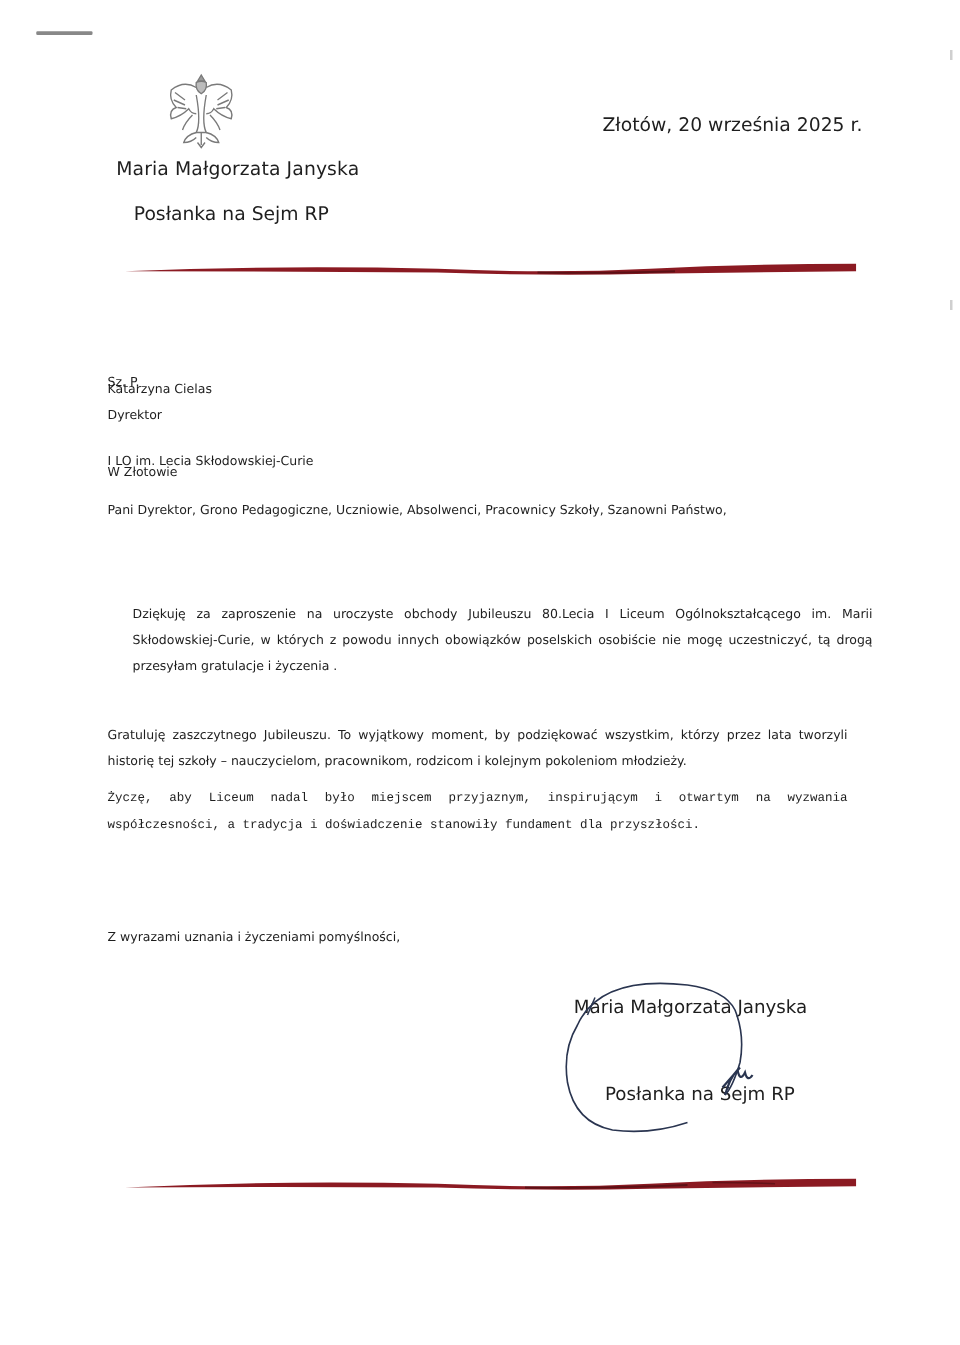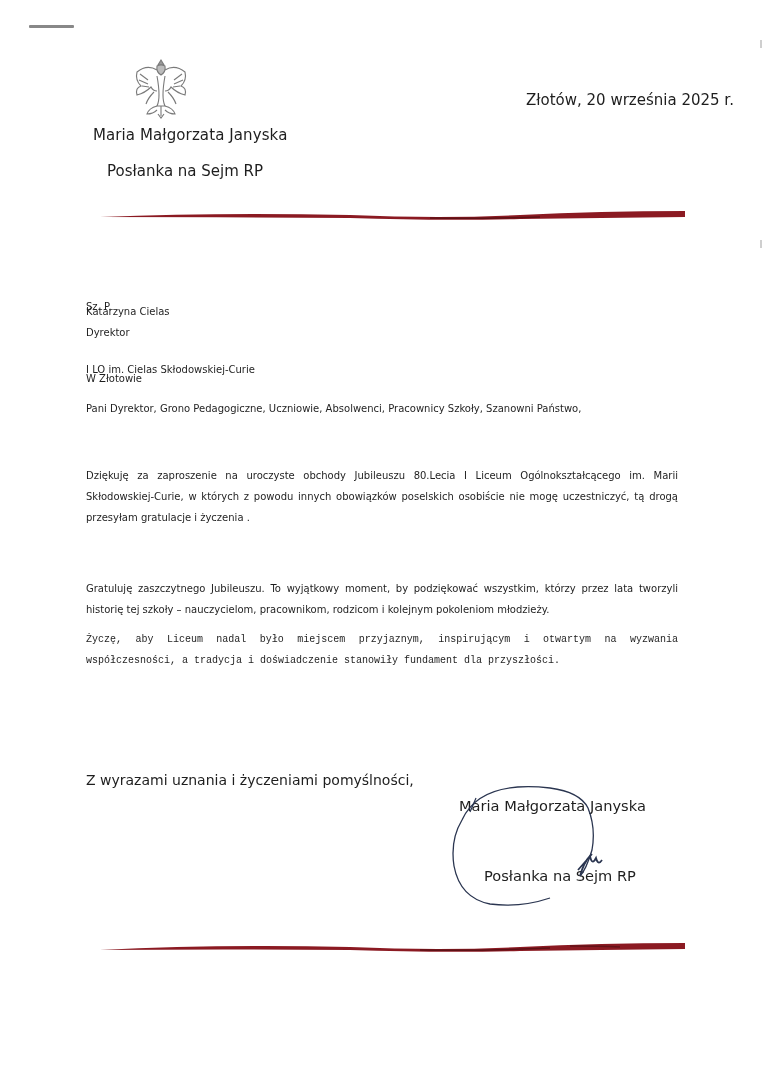--- a/index.html
+++ b/index.html
@@ -4,33 +4,33 @@
 <style>
   html, body { margin: 0; padding: 0; background: #ffffff; }
   body { width: 768px; height: 1076px; position: relative; overflow: hidden;
          font-family: "DejaVu Sans", sans-serif; color: #1e1e1e; }
   .abs { position: absolute; white-space: nowrap; }
   .scan-mark { position: absolute; left: 29px; top: 25px; width: 45px; height: 3px;
                background: #6a6a6a; border-radius: 1px; opacity: .8; }
   .eagle { position: absolute; left: 130px; top: 56px; width: 62px; height: 64px; }
   .hdr-name { left: 93px; top: 126px; font-size: 15px; letter-spacing: .1px; }
   .hdr-role { left: 107px; top: 162px; font-size: 15px; }
-  .date { left: 482px; top: 91px; font-size: 15px; margin-left: 44px; }
+  .date { left: 482px; top: 91px; font-size: 15px; }
   .rule { position: absolute; left: 100px; width: 585px; height: 14px; }
   .rule-top { top: 209px; }
   .rule-bottom { top: 940px; }
   .addr { left: 86px; font-size: 10px; }
   .body-block { position: absolute; left: 86px; width: 592px; font-size: 10px;
                 line-height: 21.2px; text-align: justify; }
   .body-block p { margin: 0; }
   .salutation { top: 398px; }
-  .p1 { top: 465px; }
+  .p1 { top: 481px; margin-left: 20px; }
   .p2 { top: 578px; }
   .p3 { top: 629px; font-family: Liberation Mono, monospace; }
-  .closing { left: 86px; top: 745px; font-size: 14px; margin-top: 27px; }
+  .closing { left: 86px; top: 745px; font-size: 10px; }
   .sig-name { left: 459px; top: 797px; font-size: 14.6px; }
   .sig-role { left: 484px; top: 867px; font-size: 14.6px; }
   .signature { position: absolute; left: 440px; top: 770px; width: 180px; height: 140px; pointer-events: none; }
   .edge-mark { position: absolute; right: 6px; width: 2px; height: 8px; background: #cfcfcf; }
 </style>
 </head>
 <body>
 
 <div class="scan-mark"></div>
 
@@ -53,21 +53,21 @@
 <div class="abs date">Złotów, 20 września 2025 r.</div>
 
 <svg class="rule rule-top" viewBox="0 0 585 14" preserveAspectRatio="none">
   <path d="M0 8 Q120 3 250 6 Q340 10 420 6 Q500 2 585 2 L585 8 Q500 9 420 10 Q340 12 250 9 Q120 8 0 8 Z" fill="#8b1a22"></path>
   <path d="M330 9 Q380 10 440 8" stroke="#3d0a0e" stroke-width="1.5" fill="none" opacity=".6"></path>
 </svg>
 
 <div class="abs addr" style="top:301px">Sz. P.</div>
 <div class="abs addr" style="top:306px">Katarzyna Cielas</div>
 <div class="abs addr" style="top:327px">Dyrektor</div>
-<div class="abs addr" style="top:364px">I LO im. Cielas Skłodowskiej-Curie</div>
+<div class="abs addr" style="top:364px">I LO im. Lecia Skłodowskiej-Curie</div>
 <div class="abs addr" style="top:373px">W Złotowie</div>
 
 <div class="body-block salutation">
   <p>Pani Dyrektor, Grono Pedagogiczne, Uczniowie, Absolwenci, Pracownicy Szkoły, Szanowni Państwo,</p>
 </div>
 
 <div class="body-block p1">
   <p>Dziękuję za zaproszenie na  uroczyste obchody Jubileuszu 80.Lecia I Liceum Ogólnokształcącego im. Marii Skłodowskiej-Curie, w których z powodu innych obowiązków poselskich osobiście nie mogę uczestniczyć, tą drogą przesyłam gratulacje i życzenia .</p>
 </div>
 <div class="body-block p2">

